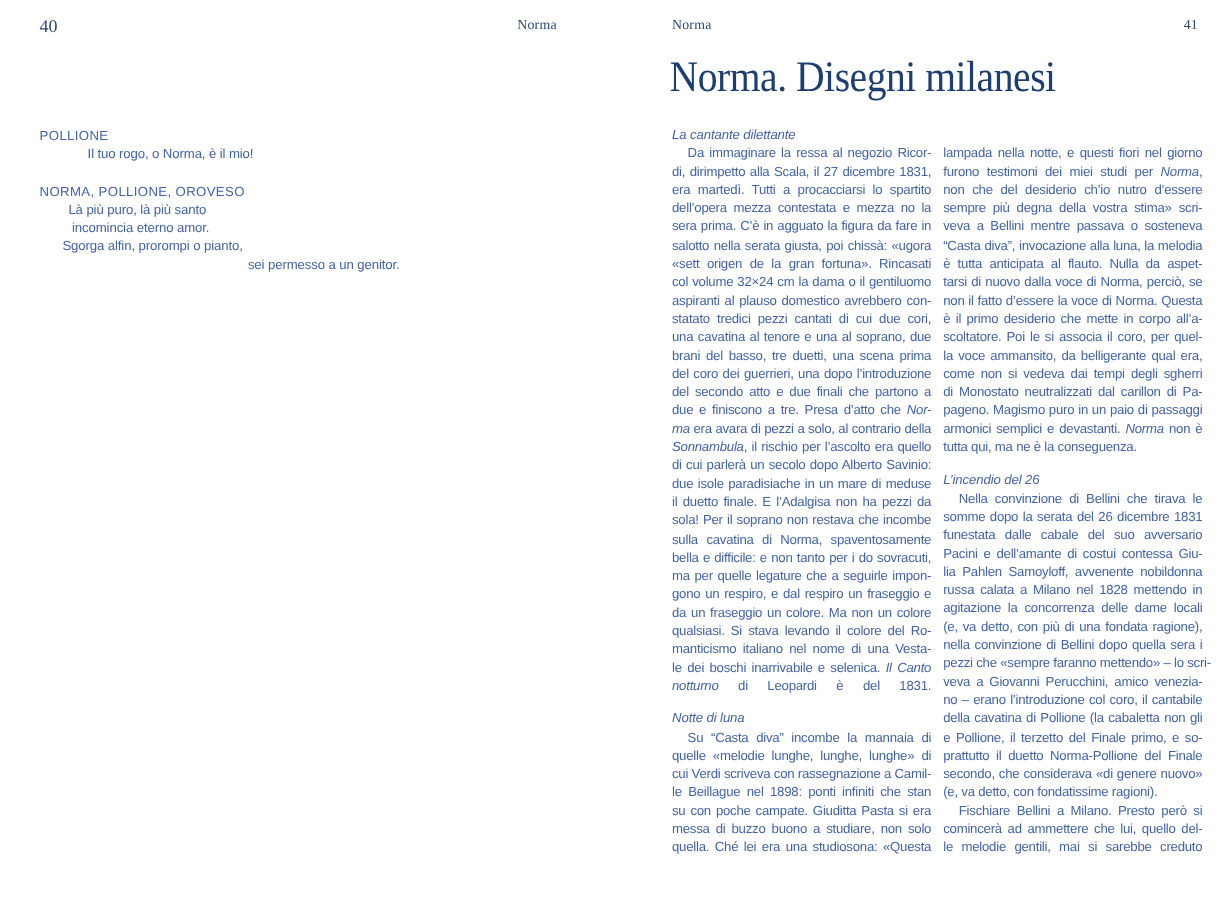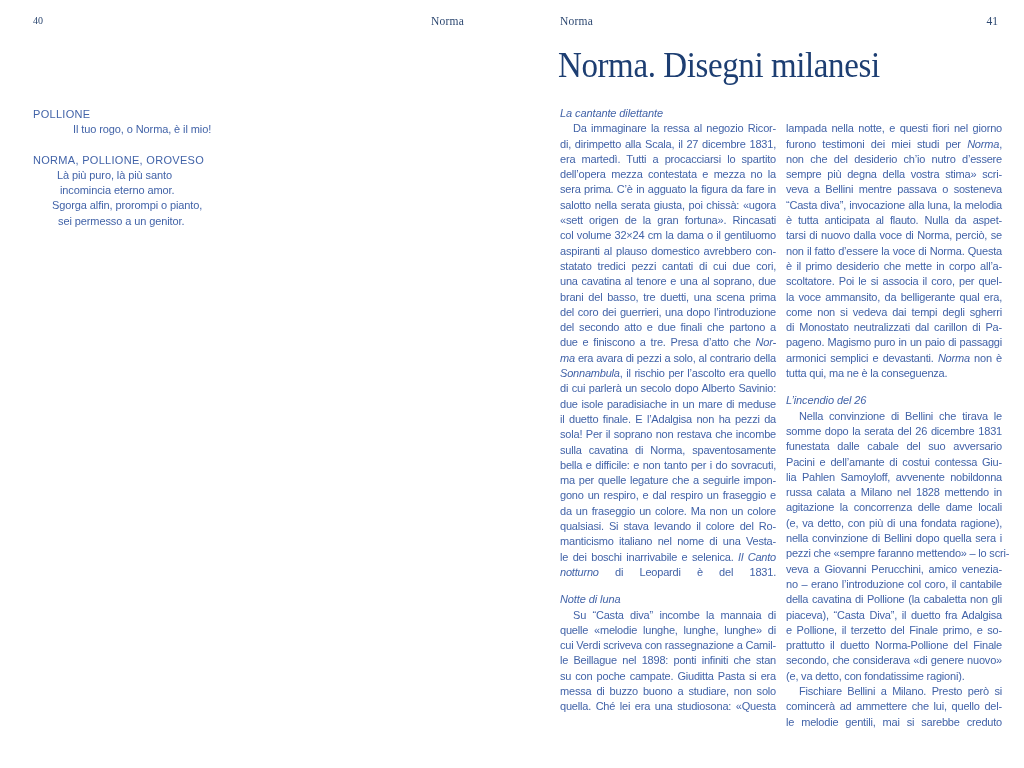--- a/index.html
+++ b/index.html
@@ -7,35 +7,35 @@
     width:1024px;height:768px;position:relative;overflow:hidden;
     background:#ffffff;
     font-family:"Liberation Sans", sans-serif;
     --body-color:#4263a8;
     --headline-color:#1d3e72;
     --running-color:#2c4770;
   }
   .serif{font-family:"Liberation Serif", serif;}
 
   
-  .folio-left{position:absolute;left:33px;top:15px;font-size:10px;color:var(--running-color);}
+  .folio-left{position:absolute;left:33px;top:15px;font-size:15px;color:var(--running-color);}
   .head-left{position:absolute;left:33px;top:15px;width:431px;text-align:right;font-size:11.5px;color:var(--running-color);letter-spacing:.2px;}
   .head-right{position:absolute;left:560px;top:15px;font-size:11.5px;color:var(--running-color);letter-spacing:.2px;}
   .folio-right{position:absolute;left:560px;top:15px;width:438px;text-align:right;font-size:11.5px;color:var(--running-color);}
 
   
   .verses{position:absolute;left:33px;top:83px;width:300px;color:var(--body-color);
     font-size:11px;line-height:15.3px;letter-spacing:-0.1px;margin-top:24px;}
   .verse-block{margin-bottom:15px;}
   .speaker{letter-spacing:.3px;}
   .verse-block-0 .vline-0{padding-left:40px;}
   .verse-block-1 .vline-0{padding-left:24px;}
   .verse-block-1 .vline-1{padding-left:27px;}
   .verse-block-1 .vline-2{padding-left:19px;}
-  .verse-block-1 .vline-3{padding-left:25px;}
+  .verse-block-1 .vline-3{padding-left:25px;text-align:right;}
 
   
   .title{
     position:absolute;left:558px;top:46px;
     font-family:"Liberation Serif", serif;
     font-size:33px;line-height:34px;letter-spacing:-0.4px;
     color:var(--headline-color);
     transform:scaleY(1.10);transform-origin:left top;
     white-space:nowrap;
   }
@@ -144,21 +144,20 @@
       <div class="line">Pacini e dell’amante di costui contessa Giu-</div>
       <div class="line">lia Pahlen Samoyloff, avvenente nobildonna</div>
       <div class="line">russa calata a Milano nel 1828 mettendo in</div>
       <div class="line">agitazione la concorrenza delle dame locali</div>
       <div class="line">(e, va detto, con più di una fondata ragione),</div>
       <div class="line">nella convinzione di Bellini dopo quella sera i</div>
       <div class="line">pezzi che «sempre faranno mettendo» – lo scri-</div>
       <div class="line">veva a Giovanni Perucchini, amico venezia-</div>
       <div class="line">no – erano l’introduzione col coro, il cantabile</div>
       <div class="line">della cavatina di Pollione (la cabaletta non gli</div>
-      <div class="line">piaceva), “Casta Diva”, il duetto fra Adalgisa</div>
       <div class="line">e Pollione, il terzetto del Finale primo, e so-</div>
       <div class="line">prattutto il duetto Norma-Pollione del Finale</div>
       <div class="line">secondo, che considerava «di genere nuovo»</div>
       <div class="line endline">(e, va detto, con fondatissime ragioni).</div>
       <div class="line indent">Fischiare Bellini a Milano. Presto però si</div>
       <div class="line">comincerà ad ammettere che lui, quello del-</div>
       <div class="line">le melodie gentili, mai si sarebbe creduto</div>
     </div>
 </div>
 

